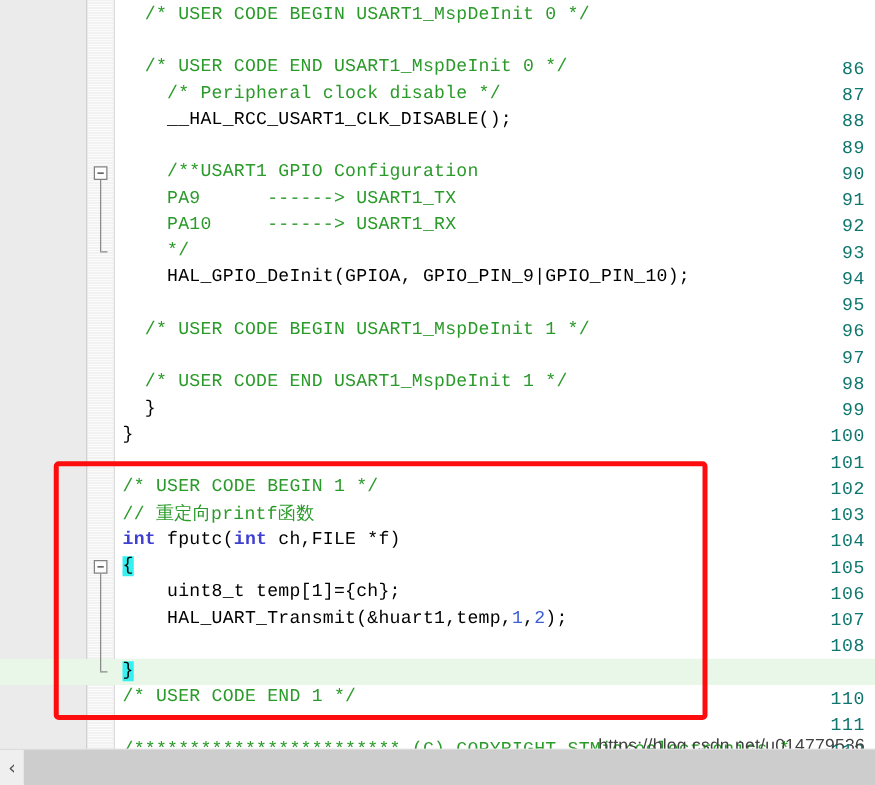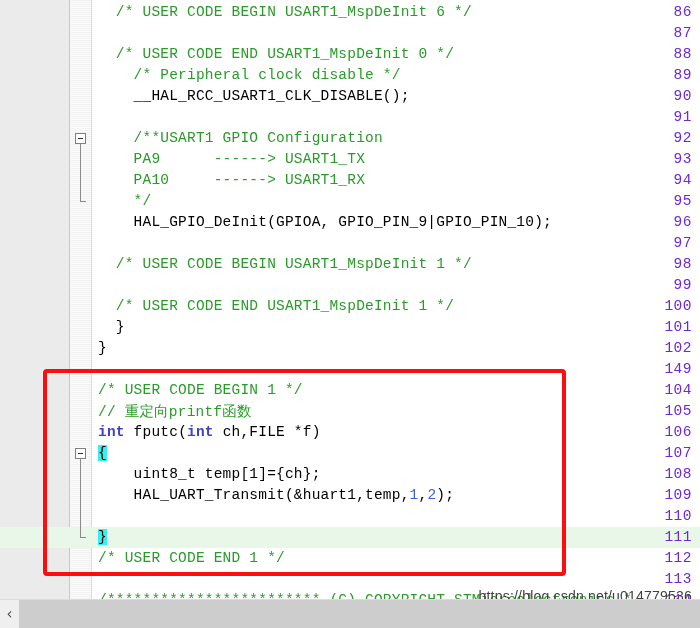--- a/index.html
+++ b/index.html
@@ -61,22 +61,23 @@
   }
   .row.cur { background: #e8f7e8; }
 
   .lineno {
     position: absolute;
     right: 8px;
     width: 62px;
     text-align: right;
     font-size: 14.5px;
     line-height: 21px;
-    color: #6d28d9;
+    color: #0f766e;
     letter-spacing: 0.5px;
+    margin-top: 44px;
   }
 
   .srcline {
     position: absolute;
     left: 6px;
     white-space: pre;
     font-size: 14.5px;
     line-height: 21px;
     color: #000000;
     letter-spacing: 0.2px;
@@ -168,21 +169,21 @@
 <div class="editor">
 
   <div class="gutter"></div>
   <div class="gutter-sep"></div>
   <div class="foldcol"></div>
   <div class="foldcol-sep"></div>
 
   <div id="rows">
       <div class="row" style="top: 2px;">
         <div class="lineno">86</div>
-        <div class="srcline" style="left: 98px;">  <span class="cm">/* USER CODE BEGIN USART1_MspDeInit 6 */</span></div>
+        <div class="srcline" style="left: 98px;">  <span class="cm">/* USER CODE BEGIN USART1_MspDeInit 0 */</span></div>
       </div>
       <div class="row" style="top: 23px;">
         <div class="lineno">87</div>
         <div class="srcline" style="left: 98px;"></div>
       </div>
       <div class="row" style="top: 44px;">
         <div class="lineno">88</div>
         <div class="srcline" style="left: 98px;">  <span class="cm">/* USER CODE END USART1_MspDeInit 0 */</span></div>
       </div>
       <div class="row" style="top: 65px;">
@@ -235,21 +236,21 @@
       </div>
       <div class="row" style="top: 317px;">
         <div class="lineno">101</div>
         <div class="srcline" style="left: 98px;">  }</div>
       </div>
       <div class="row" style="top: 338px;">
         <div class="lineno">102</div>
         <div class="srcline" style="left: 98px;">}</div>
       </div>
       <div class="row" style="top: 359px;">
-        <div class="lineno">149</div>
+        <div class="lineno">103</div>
         <div class="srcline" style="left: 98px;"></div>
       </div>
       <div class="row" style="top: 380px;">
         <div class="lineno">104</div>
         <div class="srcline" style="left: 98px;"><span class="cm">/* USER CODE BEGIN 1 */</span></div>
       </div>
       <div class="row" style="top: 401px;">
         <div class="lineno">105</div>
         <div class="srcline" style="left: 98px;"><span class="cm">// <span class="cjk">重定向</span>printf<span class="cjk">函数</span></span></div>
       </div>

